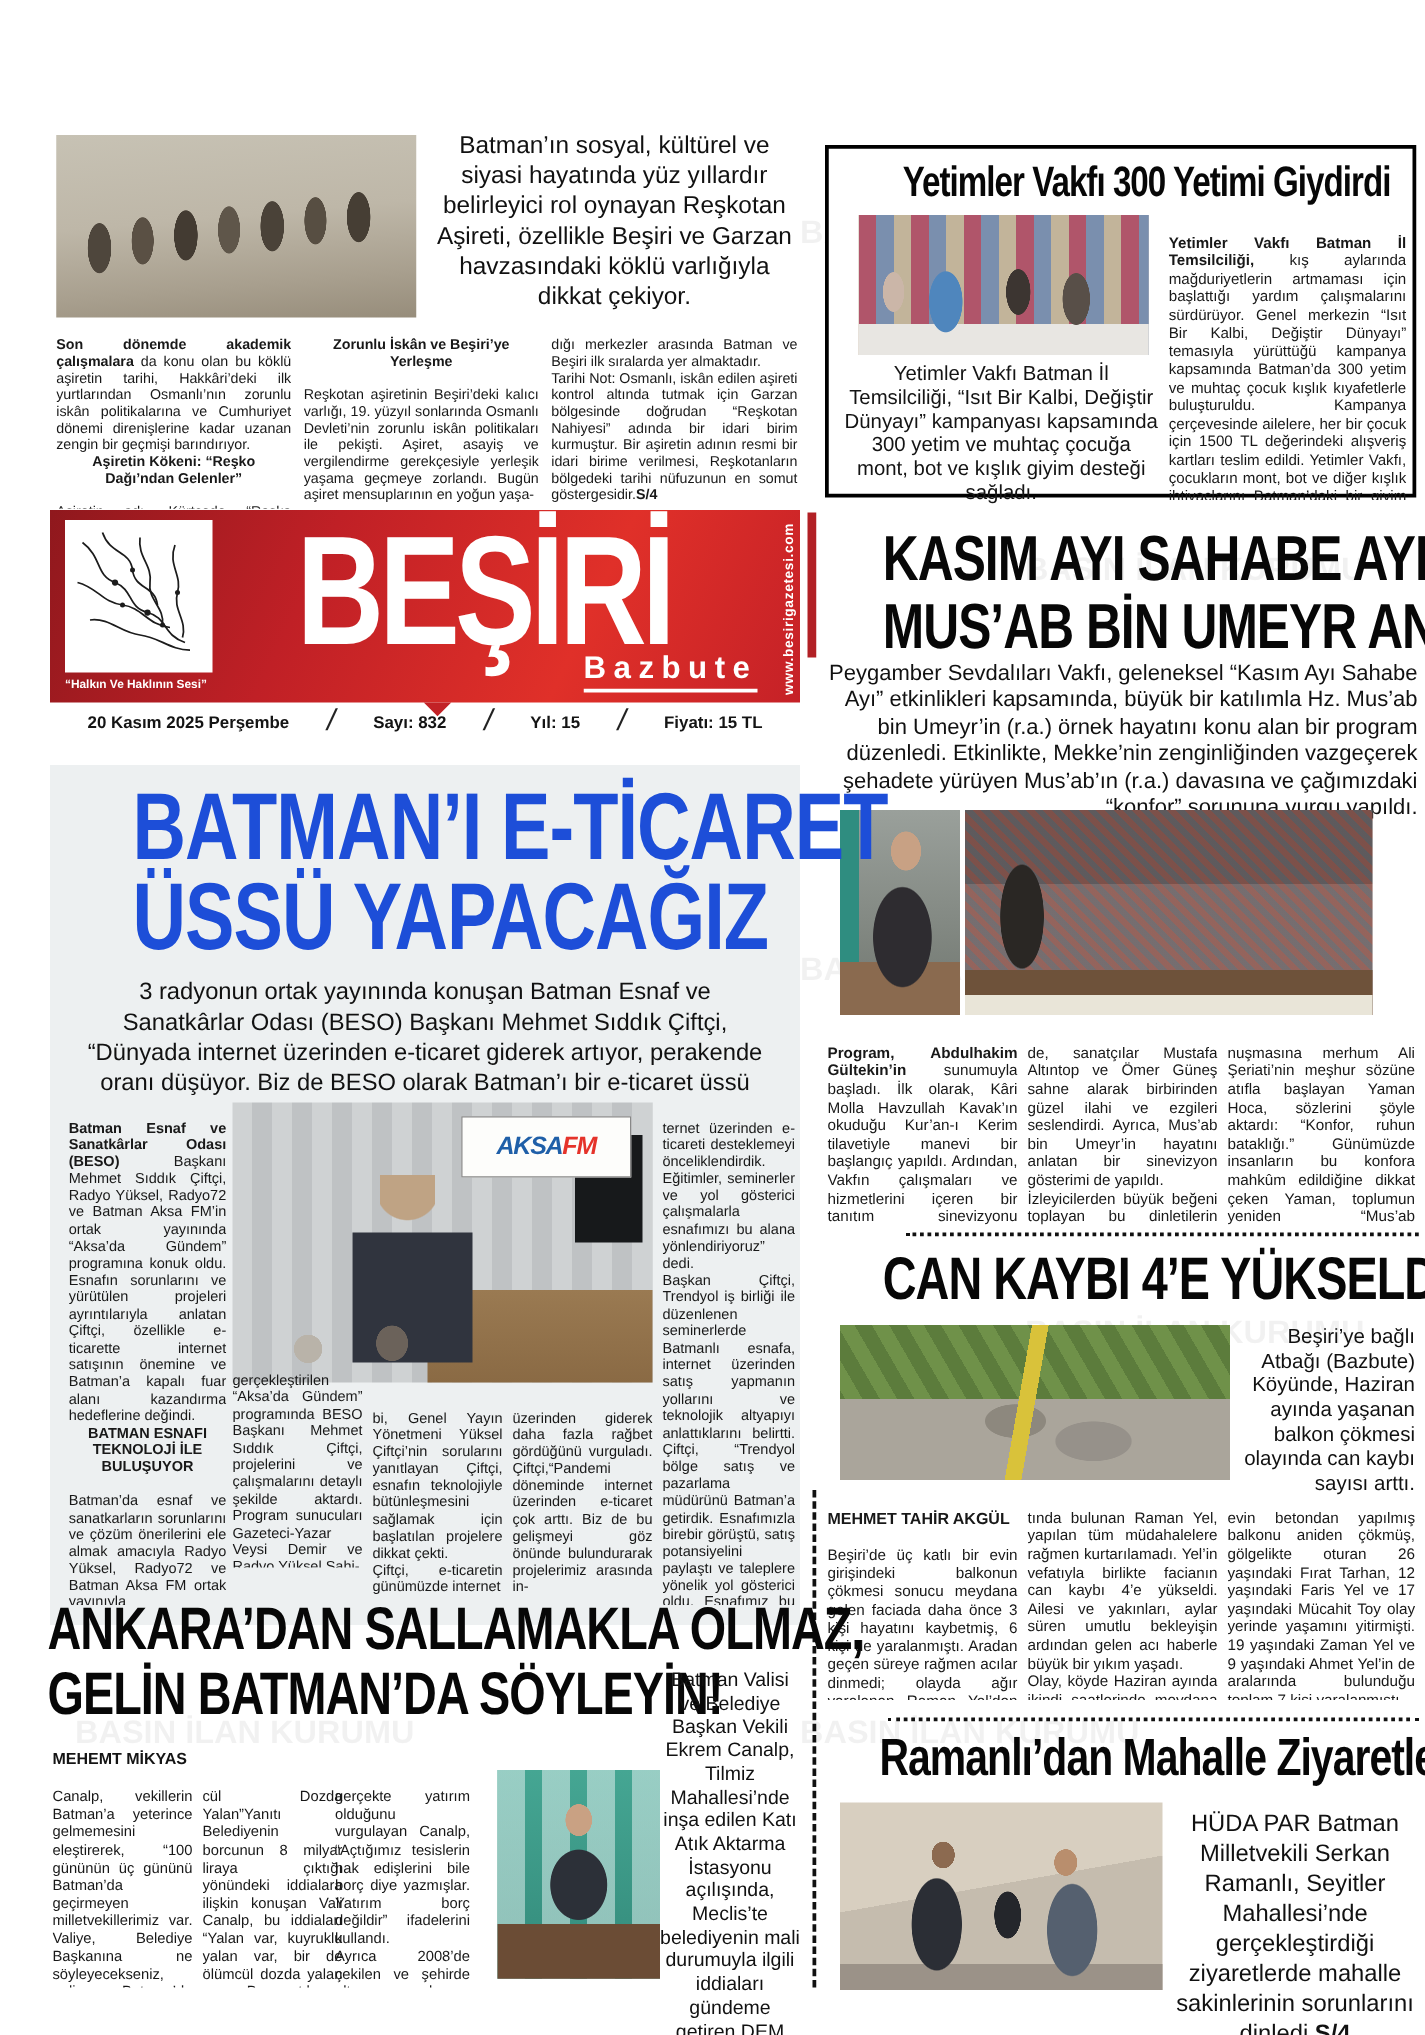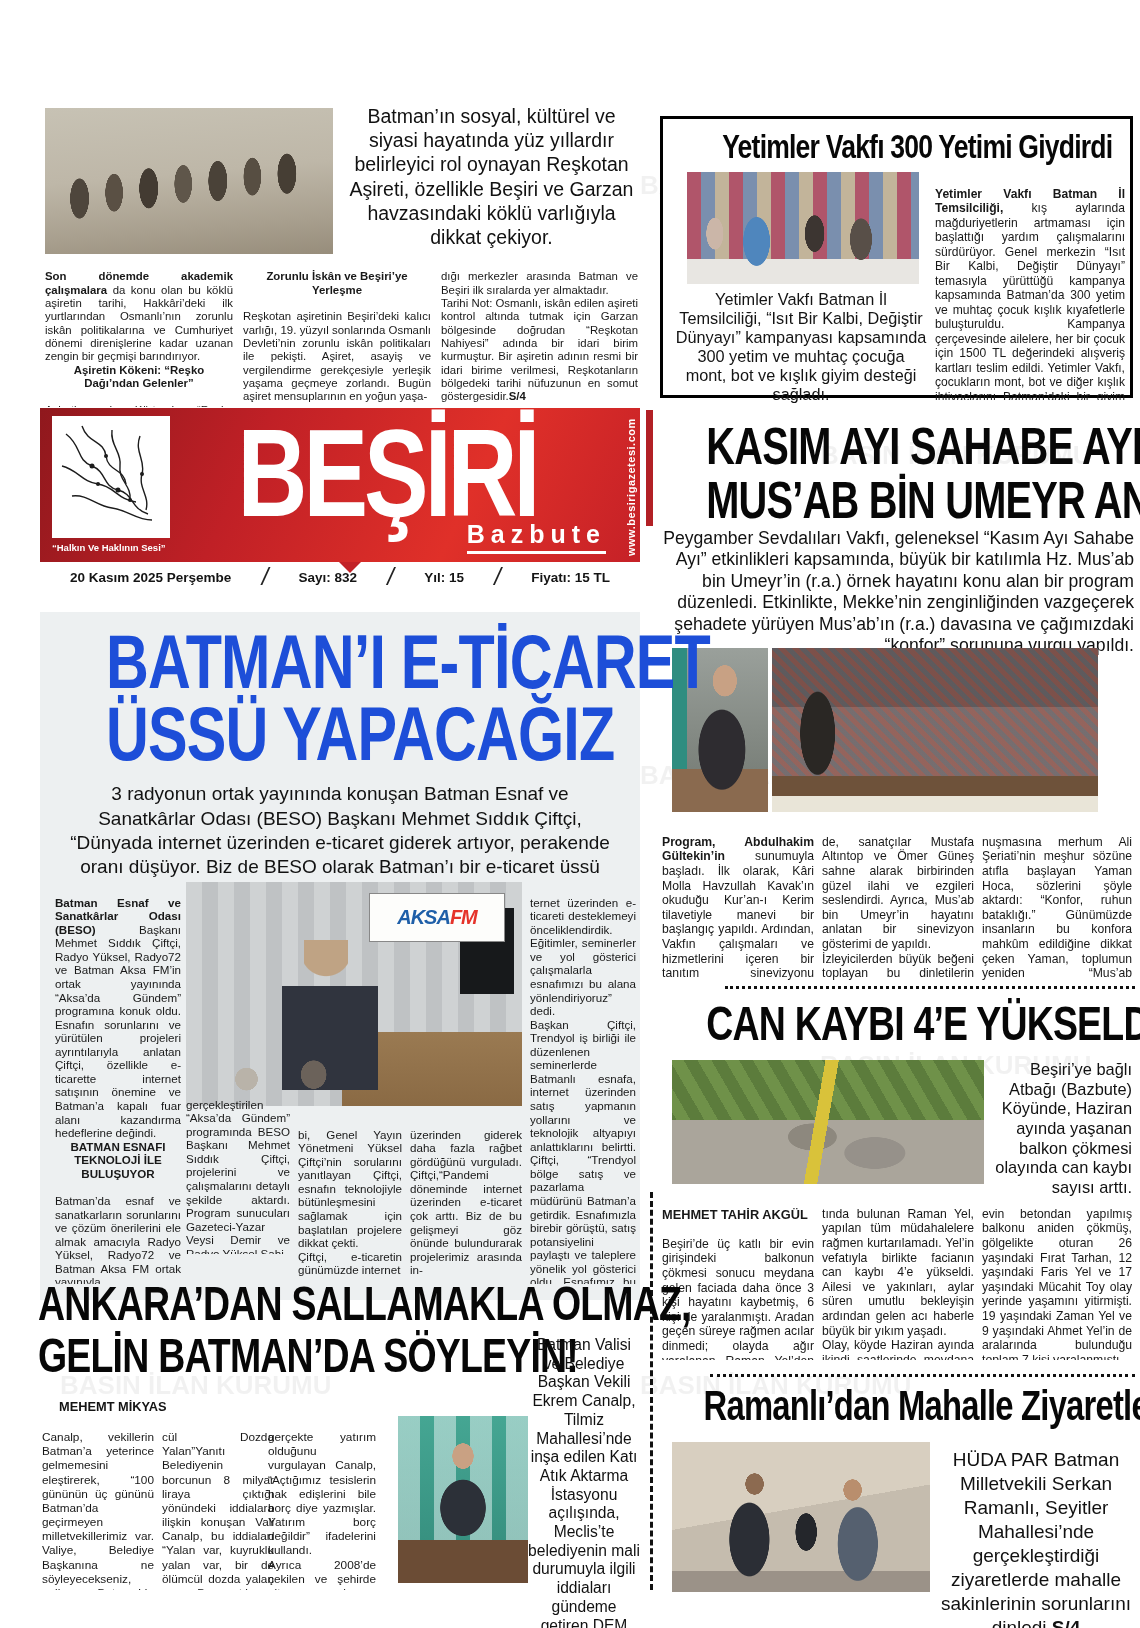--- a/index.html
+++ b/index.html
@@ -285,21 +285,21 @@
 
   <div class="abs" id="vdash" style="left:650px;top:1192px;height:398px;"></div>
 
   <div class="abs hl" style="left:38px;top:1278px;width:600px;text-align:left;font-size:48px;line-height:1.08;">
     <span class="cond-left">ANKARA’DAN SALLAMAKLA OLMAZ,</span>
     <span class="cond-left">GELİN BATMAN’DA SÖYLEYİN!</span>
   </div>
   <div class="abs lead" style="left:528px;top:1336px;width:112px;font-size:15.6px;line-height:1.2;text-align:center;">
     <span>Batman Valisi ve Belediye Başkan Vekili Ekrem Canalp, Tilmiz Mahallesi’nde inşa edilen Katı Atık Aktarma İstasyonu açılışında, Meclis’te belediyenin mali durumuyla ilgili iddiaları gündeme getiren DEM Parti milletvekillerine sert tepki gösterdi.</span>
   </div>
-  <span class="abs byline" style="left:59px;top:1399px;">MEHEMT MİKYAS</span>
+  <span class="abs byline" style="left:42px;top:1399px;">MEHEMT MİKYAS</span>
   <div class="abs body-col" style="left:42px;top:1416px;width:112px;height:174px;font-size:11.8px;line-height:1.2;">
     <span>Canalp, vekillerin Batman’a yeterince gelmemesini eleştirerek, “100 gününün üç gününü Batman’da geçirmeyen milletvekillerimiz var. Valiye, Belediye Başkanına ne söyleyecekseniz, gelin Batman’da söyleyin. Ankara’dan sallamakla olmaz” dedi.
 Mali İddialara “Ölüm-</span>
   </div>
   <div class="abs body-col" style="left:162px;top:1416px;width:112px;height:174px;font-size:11.8px;line-height:1.2;">
     <span>cül Dozda Yalan”Yanıtı
 Belediyenin borcunun 8 milyar liraya çıktığı yönündeki iddialara ilişkin konuşan Vali Canalp, bu iddiaları “Yalan var, kuyruklu yalan var, bir de ölümcül dozda yalan var. Bu artık o seviyede” sözleriyle yalanladı. Önceki yönetimden kalan ve borç gösterilen kalemlerin büyük kısmının</span>
   </div>
   <div class="abs body-col" style="left:268px;top:1416px;width:108px;height:174px;font-size:11.8px;line-height:1.2;">
     <span>gerçekte yatırım olduğunu vurgulayan Canalp, “Açtığımız tesislerin hak edişlerini bile borç diye yazmışlar. Yatırım borç değildir” ifadelerini kullandı.

